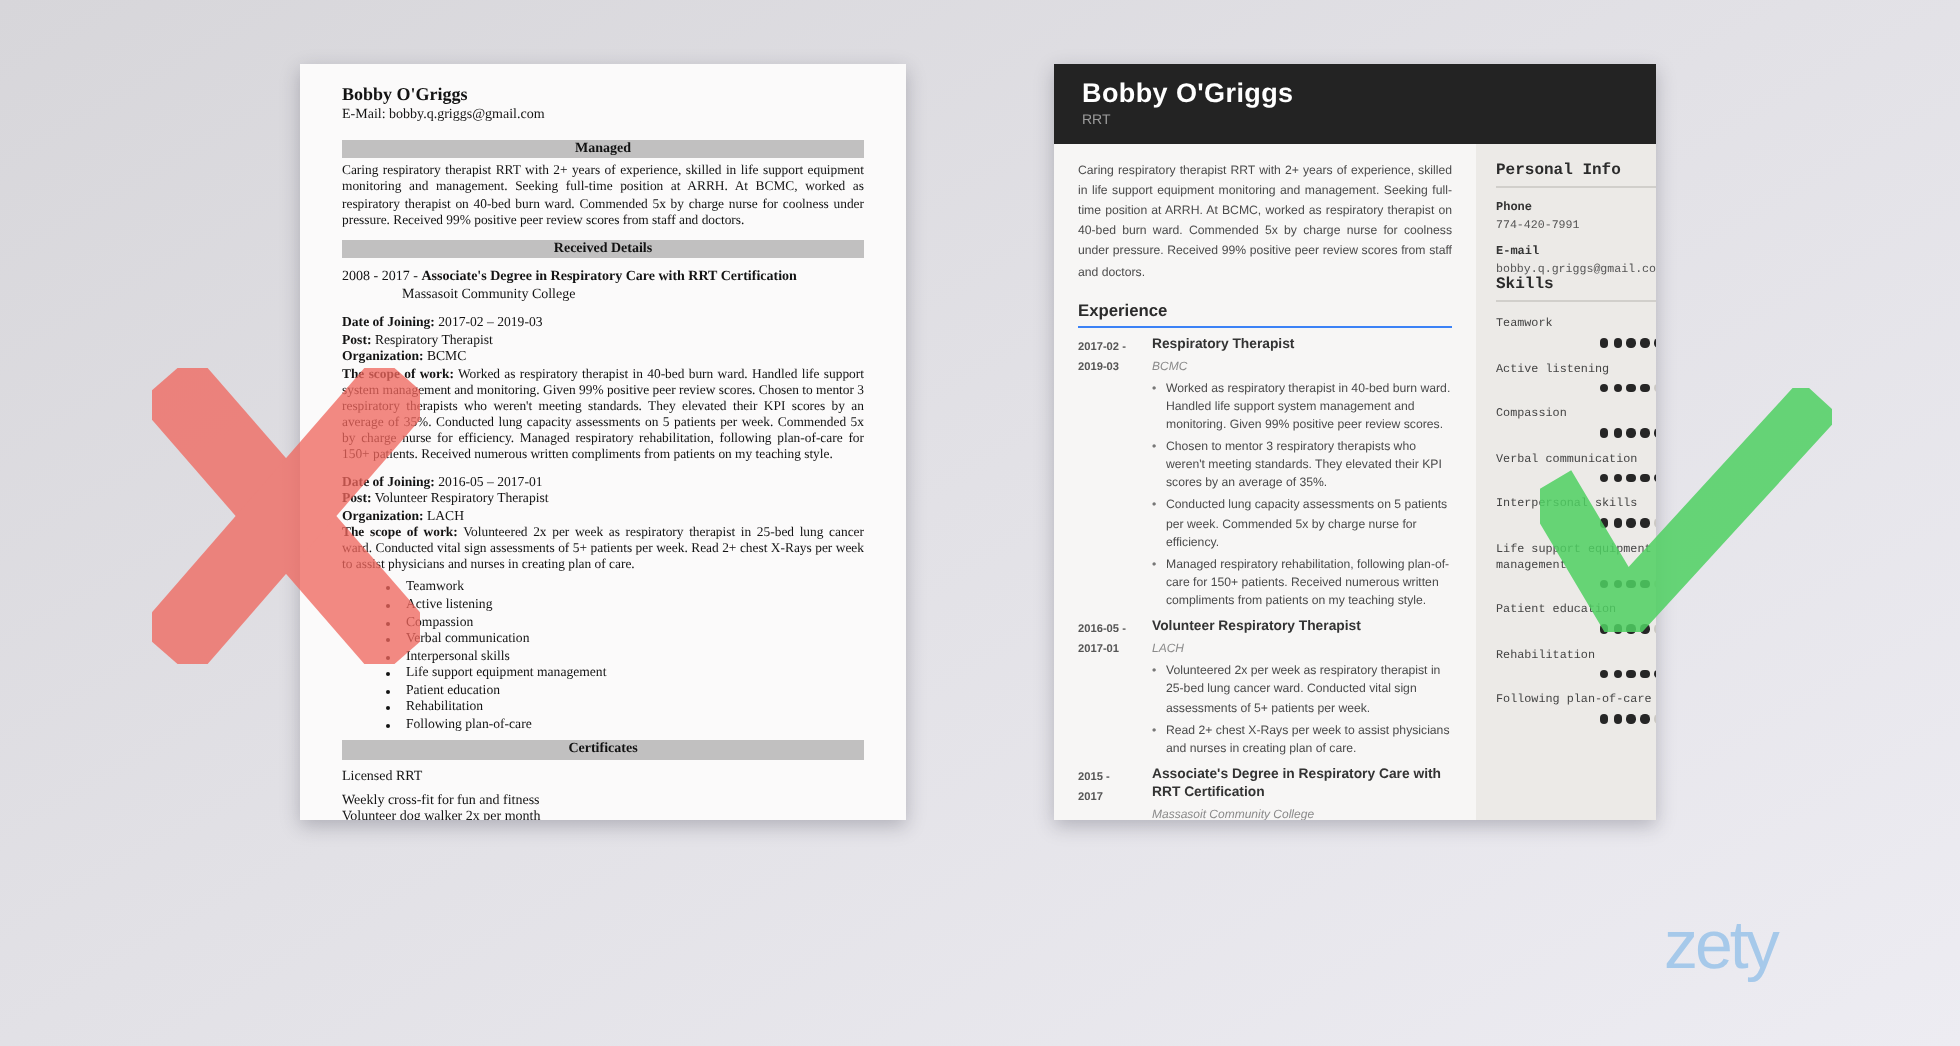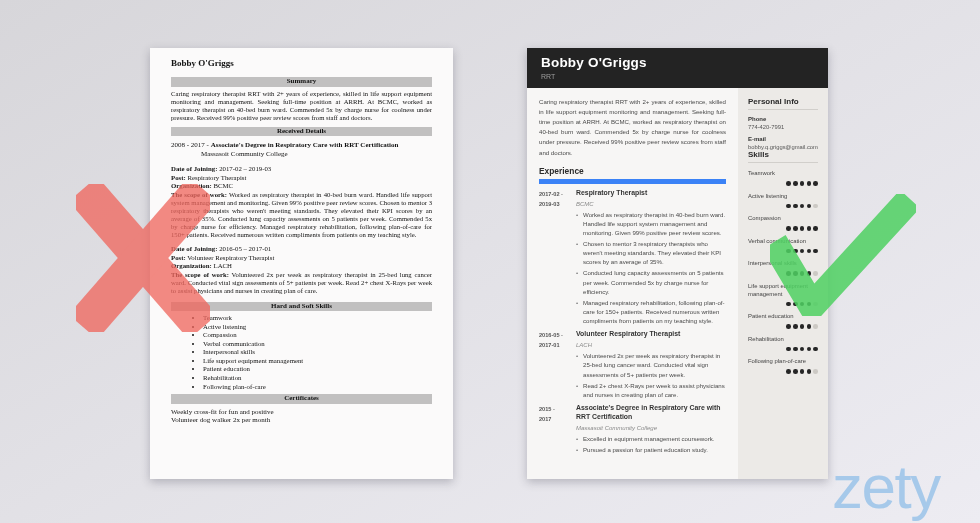--- a/index.html
+++ b/index.html
@@ -1,20 +1,20 @@
 <!DOCTYPE html>
 <html><head>
 <meta charset="utf-8">
 <style>
   html,body{margin:0;padding:0;}
   .stage{position:relative;width:980px;height:523px;overflow:hidden;
     background:linear-gradient(150deg,#d7d6da 0%,#e2e1e6 48%,#edecf2 100%);
     font-family:"Liberation Sans",sans-serif;}
 
-  .page{position:absolute;top:48px;height:431px;box-sizing:border-box;
+  .page{position:absolute;top:32px;height:378px;box-sizing:border-box;
     box-shadow:0 3px 9px rgba(45,45,65,.28);}
 
   
   .page-bad{left:150px;width:303px;background:#fbfafa;padding:10px 21px;
     font-family:"Liberation Serif",serif;color:#131313;overflow:hidden;}
   .b-name{font-size:9px;font-weight:bold;line-height:1.25;}
   .b-contact{font-size:7px;line-height:1.25;}
   .b-bar{background:#c1c0c0;color:#111;text-align:center;font-weight:bold;
     font-size:7px;line-height:1.35;margin:5px 0 3px;}
   .b-par{font-size:6.7px;line-height:1.2;text-align:justify;margin:0;}
@@ -31,24 +31,24 @@
   
   .page-good{left:527px;width:301px;background:#f7f6f5;overflow:hidden;
     display:flex;flex-direction:column;}
   .g-header{background:#232323;color:#fff;height:40px;box-sizing:border-box;
     padding:7px 14px 0;flex:0 0 auto;}
   .g-name{font-size:13.5px;font-weight:bold;letter-spacing:.2px;line-height:1.25;}
   .g-role{font-size:7px;color:#9d9d9d;margin-top:1px;}
   .g-cols{display:flex;flex:1;min-height:0;}
   .g-main{flex:0 0 211px;width:211px;box-sizing:border-box;background:#f7f6f5;
     padding:9px 12px;}
-  .g-side{flex:1;background:#eceae7;box-sizing:border-box;padding:9px 10px;}
+  .g-side{flex:1;background:#eceae7;box-sizing:border-box;padding:9px 10px;font-family:Liberation Mono, monospace;}
   .g-summary{font-size:6.1px;line-height:1.66;text-align:justify;color:#4a4a4a;margin:0;}
   .g-sec{font-size:8.4px;font-weight:bold;color:#2b2b2b;margin:8px 0 0;
-    padding-bottom:3px;border-bottom:5px solid #3b82f6;}
+    padding-bottom:3px;border-bottom:1px solid #3b82f6;}
   .g-entry{display:flex;margin-top:5px;}
   .g-dates{flex:0 0 37px;width:37px;font-size:5.6px;font-weight:bold;color:#555;line-height:1.8;}
   .g-body{flex:1;min-width:0;}
   .g-title{font-size:6.9px;font-weight:bold;color:#333;line-height:1.3;}
   .g-org{font-size:6px;font-style:italic;color:#8a8a8a;margin-top:3px;}
   .g-ul{margin:3px 0 0;padding:0;list-style:none;}
   .g-ul li{font-size:6.1px;line-height:1.5;color:#4a4a4a;position:relative;
     padding-left:7px;margin-top:2px;}
   .g-ul li::before{content:"\2022";position:absolute;left:0;top:0;color:#777;}
 
@@ -60,32 +60,33 @@
   .s-skill{margin-top:7px;}
   .s-name{font-size:5.9px;color:#444;line-height:1.35;}
   .s-dots{display:flex;gap:2.2px;justify-content:flex-end;margin-top:3px;}
   .dot{width:4.6px;height:4.6px;border-radius:50%;background:#ccc9c4;}
   .dot.on{background:#262626;}
 
   
   .mark{position:absolute;}
   .mark-x{left:76px;top:184px;opacity:.76;}
   .mark-check{left:770px;top:194px;opacity:.85;}
-  .logo{position:absolute;left:832px;top:456px;font-size:62px;line-height:1;
+  .logo{position:absolute;left:832px;top:456px;font-size:34px;line-height:1;
     letter-spacing:-1.5px;color:#a6c9ea;font-family:"Liberation Sans",sans-serif;}
 </style>
 </head>
 <body>
 
 <div class="stage">
 
   <div class="page page-bad">
     <div class="b-name">Bobby O'Griggs</div>
-
-    <div class="b-bar" style="margin-top:8px">Summary</div>
+    <div class="b-contact">E-Mail: bobby.q.griggs@gmail.com</div>
+
+    <div class="b-bar" style="margin-top:8px">Managed</div>
     <p class="b-par">Caring respiratory therapist RRT with 2+ years of experience, skilled in life support equipment monitoring and management. Seeking full-time position at ARRH. At BCMC, worked as respiratory therapist on 40-bed burn ward. Commended 5x by charge nurse for coolness under pressure. Received 99% positive peer review scores from staff and doctors.</p>
 
     <div class="b-bar">Received Details</div>
     <div class="b-acad">
       <span>2008 - 2017</span>
       <span>-</span>
       <span class="deg">Associate's Degree in Respiratory Care with RRT Certification</span>
       <div class="b-school">Massasoit Community College</div>
     </div>
 
@@ -97,36 +98,36 @@
       <p class="b-scope"><b>The scope of work:</b> <span>Worked as respiratory therapist in 40-bed burn ward. Handled life support system management and monitoring. Given 99% positive peer review scores. Chosen to mentor 3 respiratory therapists who weren't meeting standards. They elevated their KPI scores by an average of 35%. Conducted lung capacity assessments on 5 patients per week. Commended 5x by charge nurse for efficiency. Managed respiratory rehabilitation, following plan-of-care for 150+ patients. Received numerous written compliments from patients on my teaching style.</span></p>
     </div>
 
     <div class="b-job">
       <div class="b-line"><b>Date of Joining:</b> <span>2016-05 – 2017-01</span></div>
       <div class="b-line"><b>Post:</b> <span>Volunteer Respiratory Therapist</span></div>
       <div class="b-line"><b>Organization:</b> <span>LACH</span></div>
       <p class="b-scope"><b>The scope of work:</b> <span>Volunteered 2x per week as respiratory therapist in 25-bed lung cancer ward. Conducted vital sign assessments of 5+ patients per week. Read 2+ chest X-Rays per week to assist physicians and nurses in creating plan of care.</span></p>
     </div>
 
-    <div class="b-bar" style="margin-top:7px">Hard and Soft Skills</div>
     <ul class="b-list">
       <li>Teamwork</li>
       <li>Active listening</li>
       <li>Compassion</li>
       <li>Verbal communication</li>
       <li>Interpersonal skills</li>
       <li>Life support equipment management</li>
       <li>Patient education</li>
       <li>Rehabilitation</li>
       <li>Following plan-of-care</li>
     </ul>
 
     <div class="b-bar" style="margin-top:3px">Certificates</div>
-
-    <div class="b-text" style="margin-bottom:0">Weekly cross-fit for fun and positive</div>
+    <div class="b-text">Licensed RRT</div>
+
+    <div class="b-text" style="margin-bottom:0">Weekly cross-fit for fun and fitness</div>
     <div class="b-text" style="margin-top:0">Volunteer dog walker 2x per month</div>
   </div>
 
   <div class="page page-good">
     <div class="g-header">
       <div class="g-name">Bobby O'Griggs</div>
       <div class="g-role">RRT</div>
     </div>
     <div class="g-cols">
 

